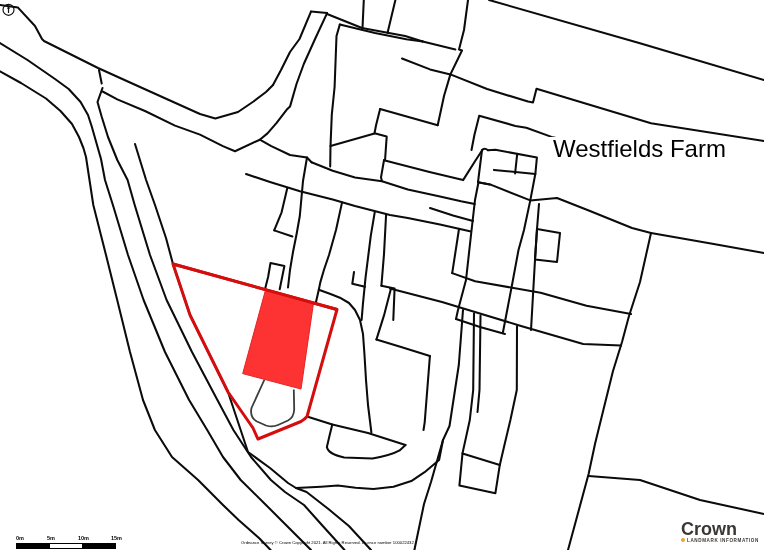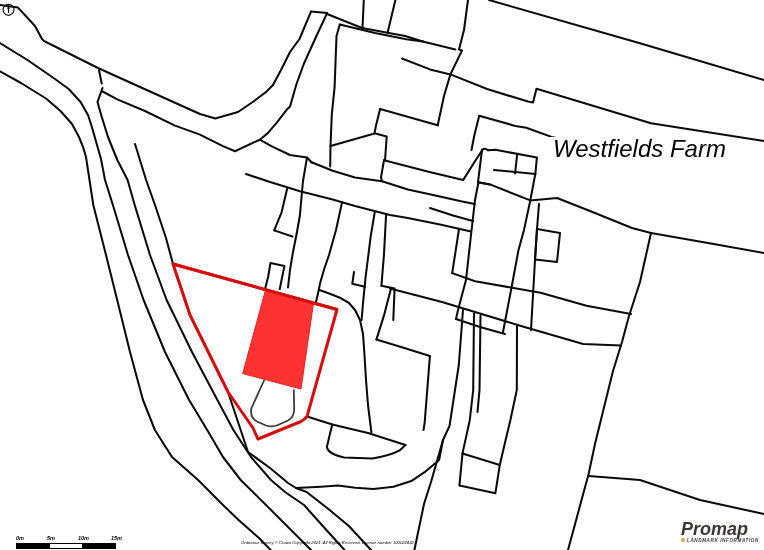--- a/index.html
+++ b/index.html
@@ -1,17 +1,17 @@
 <!DOCTYPE html>
 <html><head>
 <meta charset="utf-8">
 <style>
   html,body{margin:0;padding:0;background:#fff;}
   .page{position:relative;width:764px;height:550px;overflow:hidden;background:#14b8a6;
-        font-family:"Liberation Sans", sans-serif;font-style:italic;}
+        font-family:"Liberation Sans", sans-serif;}
   svg{position:absolute;left:0;top:0;}
 </style>
 </head>
 <body>
 <div class="page">
 <svg width="764" height="550" viewBox="0 0 764 550">
 
 <rect x="0" y="0" width="764" height="550" fill="#ffffff"></rect>
 <g fill="none" stroke="#0b0b0b" stroke-width="2.05" stroke-linejoin="round" stroke-linecap="round">
 
@@ -176,16 +176,16 @@
   </div>
   <div style="position:relative;height:4px;margin-top:1px;width:98px;border:1px solid #000;">
     <div style="position:absolute;left:0;top:0;width:32.6px;height:100%;background:#000;"></div>
     <div style="position:absolute;left:65.2px;top:0;width:32.8px;height:100%;background:#000;"></div>
   </div>
 </div>
 
 <div style="position:absolute;left:241px;top:540px;font-size:4.2px;color:#000;font-family:'Liberation Sans',sans-serif;">Ordnance Survey © Crown Copyright 2021. All Rights Reserved. Licence number 100022432</div>
 
 <div style="position:absolute;left:681px;top:519px;font-family:'Liberation Sans',sans-serif;">
-  <div style="font-size:18px;font-weight:bold;color:#3b3735;letter-spacing:0px;">Promap</div>
+  <div style="font-size:18px;font-weight:bold;color:#3b3735;letter-spacing:0px;">Crown</div>
   <div style="margin-top:-2px;font-size:4.6px;color:#3b3735;font-weight:bold;letter-spacing:0.6px;"><span style="display:inline-block;width:4px;height:4px;border-radius:2px;background:#e8a33d;margin-right:2px;"></span>LANDMARK INFORMATION</div>
 </div>
 </div>
 
 </body></html>

